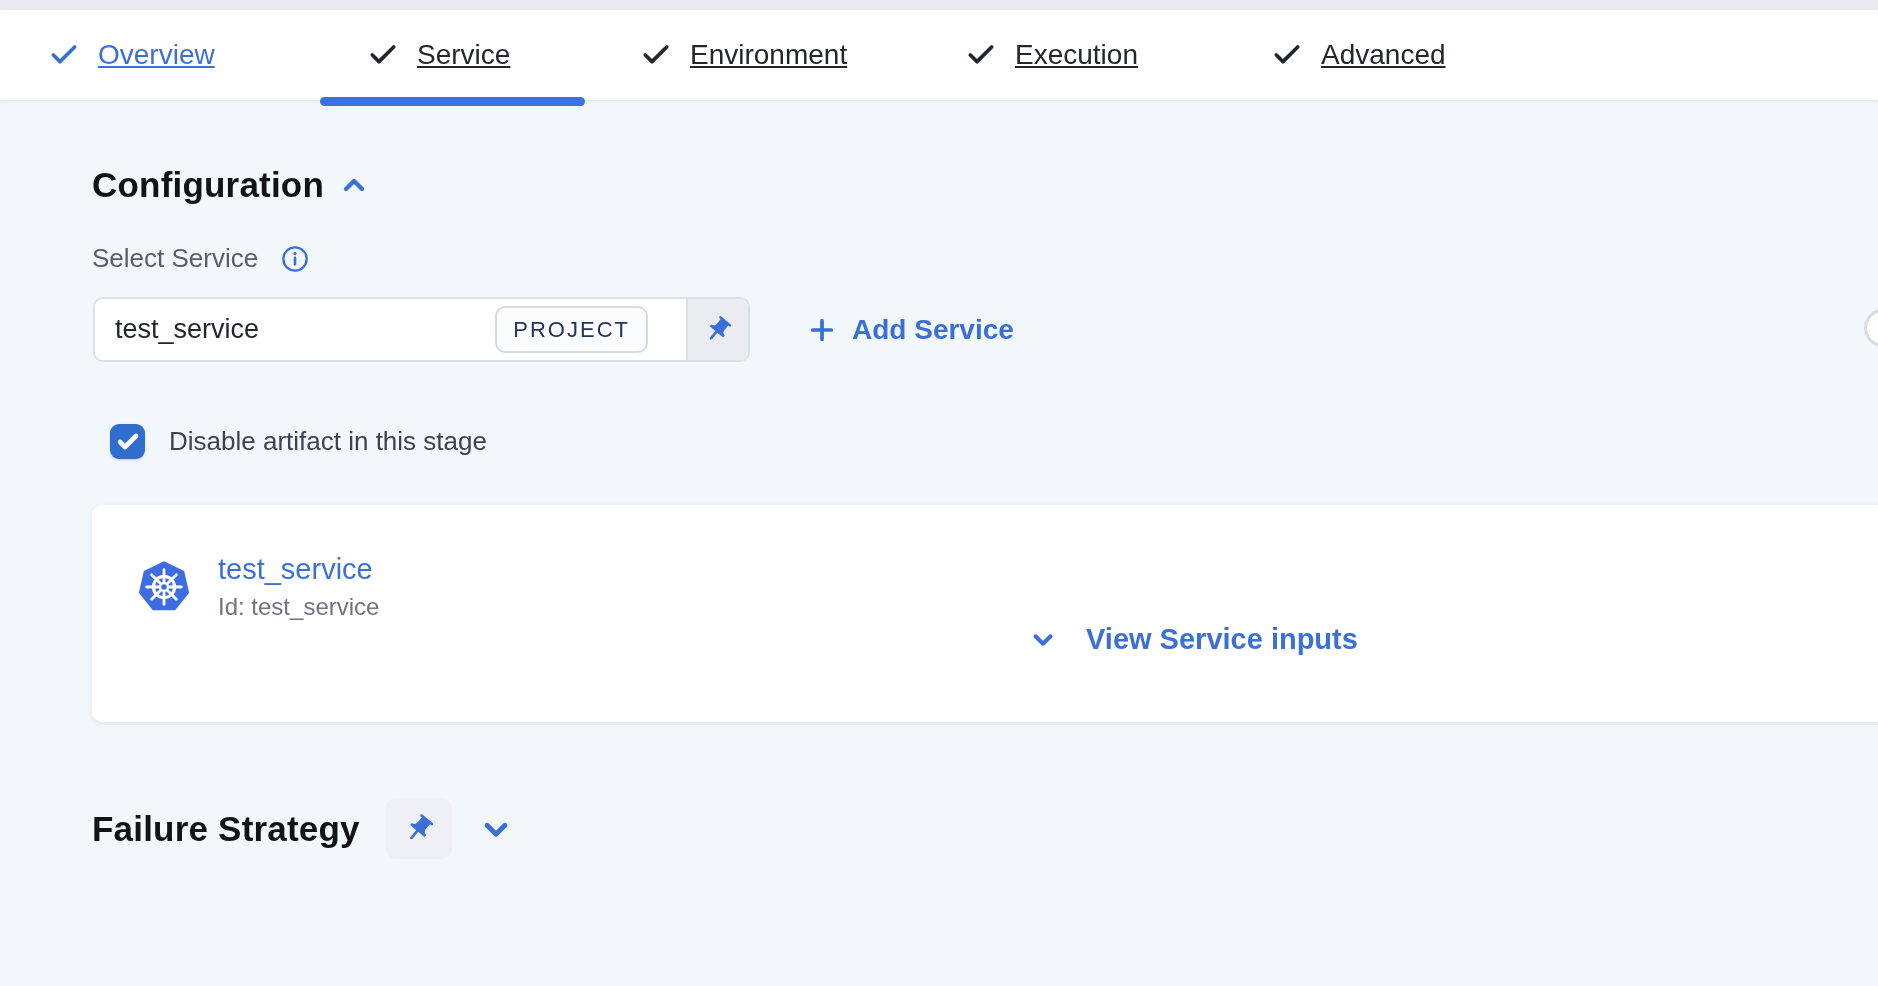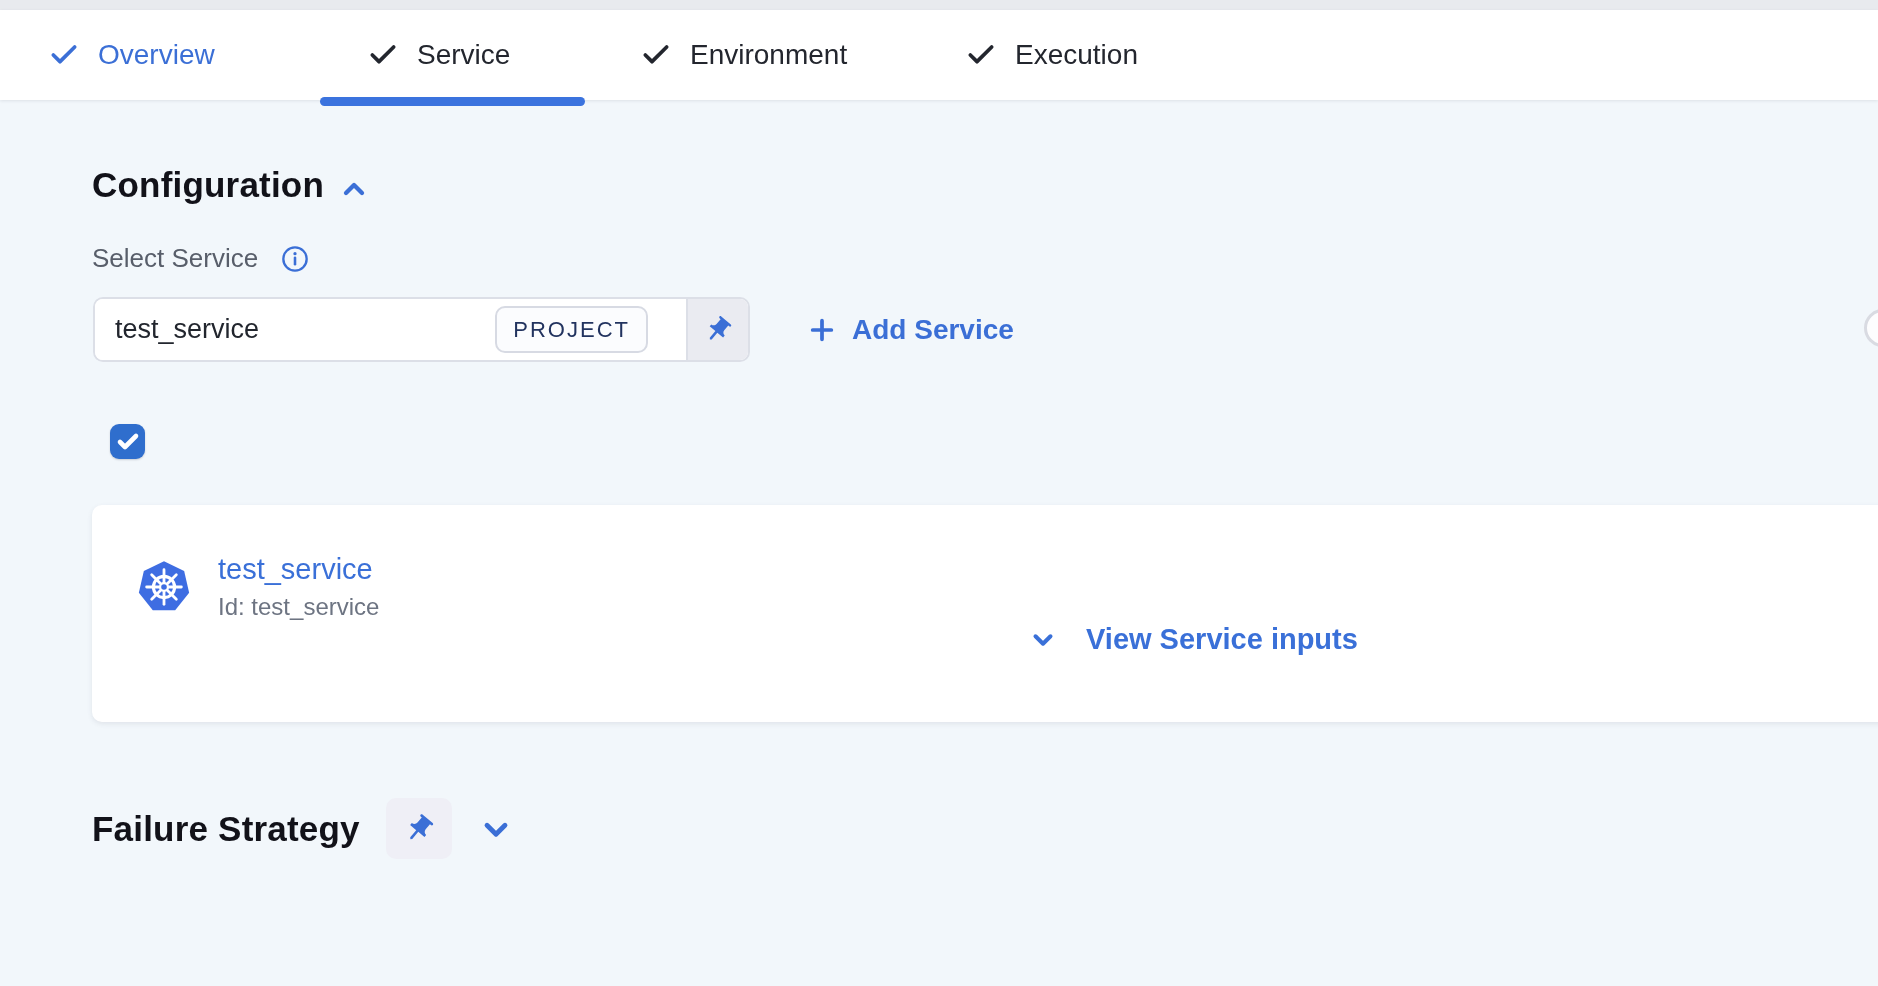--- a/index.html
+++ b/index.html
@@ -15,30 +15,31 @@
   .top-strip { position:absolute; left:0; top:0; width:100%; height:10px; background:#e8eaee; }
   .tabbar {
     position:absolute; left:0; top:10px; width:100%; height:90px;
     background:#ffffff; box-shadow:0 1px 3px rgba(40,41,61,0.10);
   }
   .tab {
     position:absolute; top:0; height:100%;
     display:flex; align-items:center; gap:18px;
     font-size:28px; font-weight:500; color:#23262e; cursor:pointer;
     white-space:nowrap;
+    text-decoration:underline;
   }
   .tab.active-link { color:#3b6fd6; }
   .tab svg { flex:0 0 auto; }
   .tab-underline {
     position:absolute; bottom:-6px; height:9px; background:#3b73de;
     border-radius:5px;
   }
 
   
-  .heading-row { position:absolute; display:flex; align-items:flex-end; gap:14px; }
+  .heading-row { position:absolute; display:flex; align-items:center; gap:14px; }
   h2.section-heading { font-size:35px; font-weight:700; color:#121219; letter-spacing:.2px; }
   .icon-btn { background:none; border:none; cursor:pointer; display:flex; align-items:center; justify-content:center; padding:0; }
 
   .field-label-row { position:absolute; left:92px; top:243px; display:flex; align-items:center; gap:23px; }
   .field-label { font-size:26px; color:#585e6a; }
 
   
   .service-select {
     position:absolute; left:93px; top:297px; width:657px; height:65px;
     display:flex; background:#ffffff;
@@ -139,20 +140,26 @@
       <span>Environment</span>
     </div>
 
     <div class="tab" style="left:965px">
       <svg width="32" height="32" viewBox="0 0 24 24">
           <path d="M20 6 9 17l-5-5" fill="none" stroke="#23262e" stroke-width="2.8" stroke-linecap="round" stroke-linejoin="round"></path>
         </svg>
       <span>Execution</span>
     </div>
 
+    <div class="tab" style="left:1271px">
+      <svg width="32" height="32" viewBox="0 0 24 24">
+          <path d="M20 6 9 17l-5-5" fill="none" stroke="#23262e" stroke-width="2.8" stroke-linecap="round" stroke-linejoin="round"></path>
+        </svg>
+      <span>Advanced</span>
+    </div>
 
     <div class="tab-underline" style="left:320px;width:265px"></div>
   </nav>
 
   <div class="heading-row" style="left:92px;top:165px">
     <h2 class="section-heading">Configuration</h2>
     <button class="icon-btn">
       <svg width="32" height="32" viewBox="0 0 24 24">
           <path d="M6 15l6-6 6 6" fill="none" stroke="#3b6fd6" stroke-width="3.2" stroke-linecap="round" stroke-linejoin="round"></path>
         </svg>
@@ -186,20 +193,21 @@
       </svg>
     <span>Add Service</span>
   </button>
 
   <label class="checkbox-row">
     <span class="checkbox">
       <svg width="24" height="24" viewBox="0 0 24 24">
           <path d="M20 6 9 17l-5-5" fill="none" stroke="#ffffff" stroke-width="4.6" stroke-linecap="round" stroke-linejoin="round"></path>
         </svg>
     </span>
+    <span class="checkbox-label">Disable artifact in this stage</span>
   </label>
 
   <section class="service-card">
     <span class="k8s-wrap">
       <svg width="56" height="58" viewBox="0 0 100 100">
         <polygon points="50,4 86,21.3 94.9,60.2 70,91.5 30,91.5 5.1,60.2 14,21.3" fill="#3e6de2"></polygon>
         <g stroke="#ffffff" stroke-width="5" stroke-linecap="round">
           <line x1="50" y1="50" x2="50" y2="19"></line>
           <line x1="50" y1="50" x2="72" y2="28"></line>
           <line x1="50" y1="50" x2="81" y2="50"></line>

